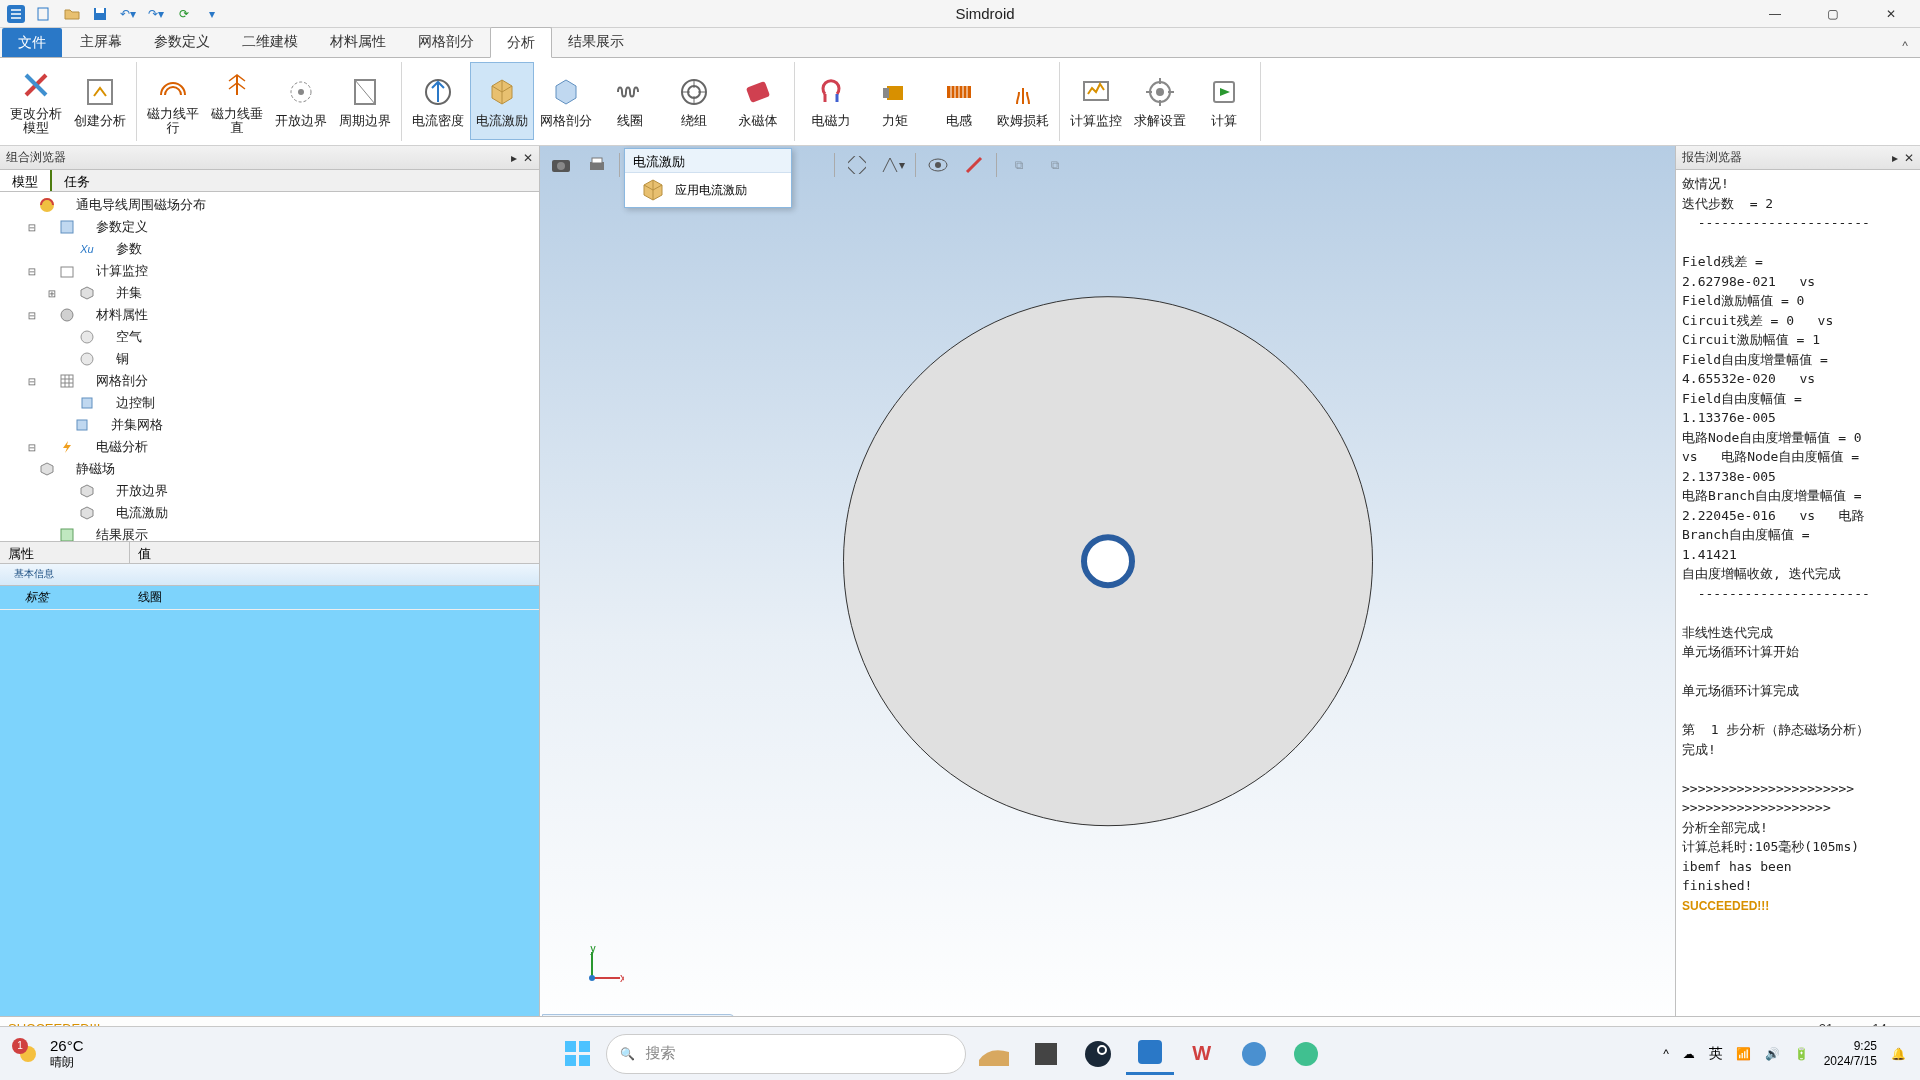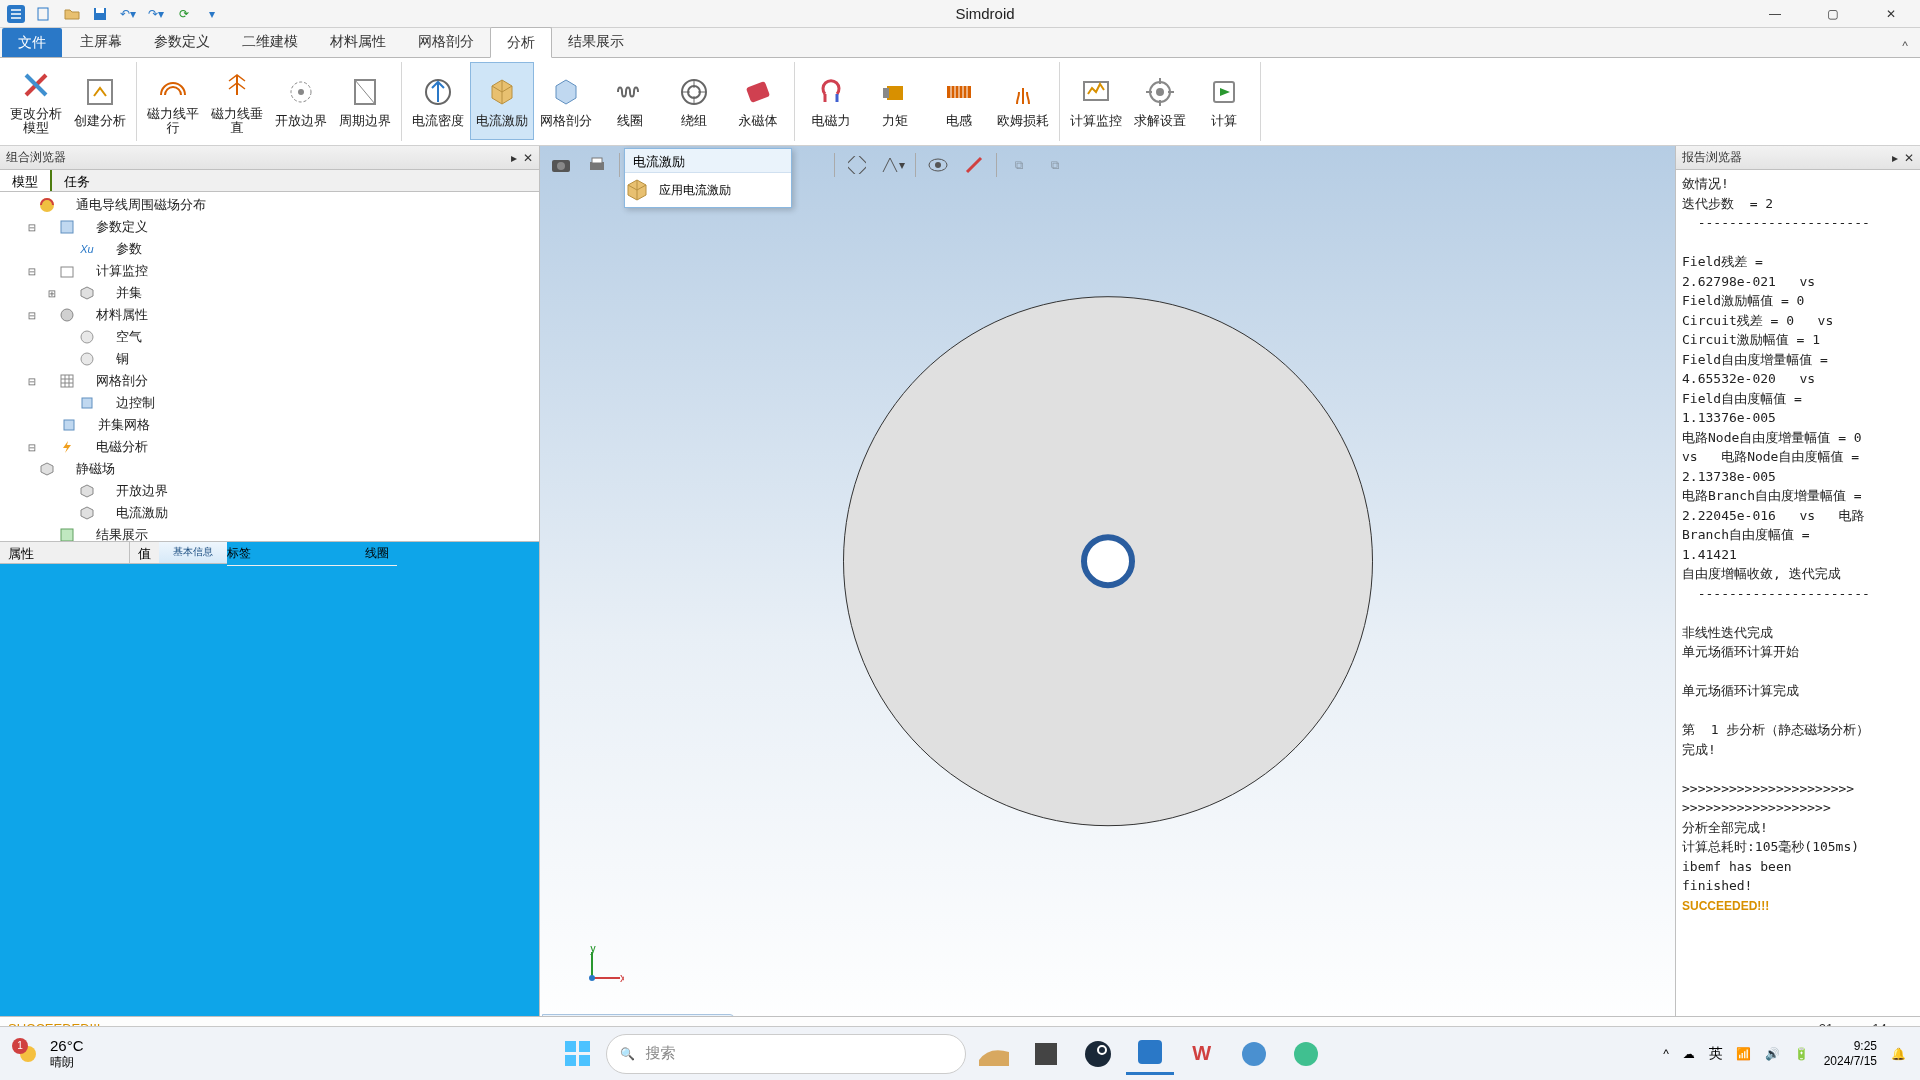--- a/index.html
+++ b/index.html
@@ -38,42 +38,42 @@
 .subtabs { height:22px; display:flex; border-bottom:1px solid #c0c0c0; background:#f0f0f0; }
 .subtabs div { padding:3px 12px; font-size:13px; }
 .subtabs .selected { background:#fff; border-right:2px solid #4d7c0f; }
 
 .tree { flex:0 0 350px; overflow:auto; background:#fff; border-bottom:1px solid #c0c0c0; padding:2px 0; }
 .tnode { display:flex; align-items:center; height:22px; gap:20px; padding-left:6px; }
 .tnode .exp { width:12px; text-align:center; color:#666; font-size:10px; }
 .tnode .ico { width:18px; height:18px; display:flex; align-items:center; justify-content:center; }
 .tnode .lab { font-size:13px; color:#222; }
 
-.props { flex:1; background:#0ea5e9; display:flex; flex-direction:row; }
+.props { flex:1; background:#7dd3fc; display:flex; flex-direction:column; }
 .props .phdr { height:22px; display:flex; background:#f0f0f0; border-bottom:1px solid #c0c0c0; }
 .props .phdr div { padding:3px 8px; font-size:13px; }
 .props .phdr div:first-child { width:130px; border-right:1px solid #c0c0c0; }
 .props .section { height:22px; background:linear-gradient(#eef6fd,#d6e9f8); border-bottom:1px solid #c0c0c0; padding:3px 14px; font-size:10px; color:#1a4d80; }
 .props .row { height:24px; display:flex; border-bottom:1px solid #eee; }
-.props .row div:first-child { width:130px; padding:3px 0; }
+.props .row div:first-child { width:130px; padding:3px 25px;font-style:italic; }
 .props .row div:last-child { padding:3px 8px; }
 
 .bottomtabs { height:24px; display:flex; background:#f0f0f0; border-top:1px solid #c0c0c0; }
 .bottomtabs div { padding:4px 14px; font-size:13px; }
 .bottomtabs .selected { background:#dcdcdc; }
 
 
 .viewport { flex:1; position:relative; background:linear-gradient(#b6cde4,#e8eff6 55%,#fff); border-right:1px solid #c0c0c0; }
 .vtoolbar { position:absolute; top:2px; left:4px; height:34px; display:flex; align-items:center; gap:2px; background:rgba(255,255,255,0.0); }
 .vtb { width:34px; height:30px; display:flex; align-items:center; justify-content:center; color:#444; }
 .vsep { width:1px; height:24px; background:#aaa; margin:0 3px; }
 
 .dropdown { position:absolute; top:2px; left:84px; width:168px; background:#fff; border:1px solid #8bb8e0; box-shadow:2px 2px 6px rgba(0,0,0,0.2); }
 .dropdown .dhdr { height:24px; background:#eaf3fb; padding:4px 8px; font-size:13px; border-bottom:1px solid #d0e0f0; }
-.dropdown .ditem { height:34px; display:flex; align-items:center; gap:10px; padding:0 0; }
+.dropdown .ditem { height:34px; display:flex; align-items:center; gap:10px; padding:0 16px; }
 
 .model-circle { position:absolute; left:50%; top:50%; transform:translate(-50%,-56%); }
 .big { width:530px; height:530px; border:1px solid #333; border-radius:50%; background:#e0e0e0; }
 .small { position:absolute; left:50%; top:50%; transform:translate(-50%,-50%); width:54px; height:54px; border:6px solid #2a5d9f; border-radius:50%; background:#fff; }
 .small::after { content:""; position:absolute; inset:-4px; border:3px dotted #2a5d9f; border-radius:50%; }
 
 .triad { position:absolute; left:44px; bottom:54px; width:40px; height:40px; }
 
 .vtab { position:absolute; left:2px; bottom:2px; height:24px; display:flex; align-items:center; gap:6px; background:#eaf3fb; border:1px solid #a8c4e0; padding:0 10px; border-radius:0 4px 0 0; }
 
@@ -434,21 +434,21 @@
         </div>
         <div class="tnode" style="padding-left: 46px;">
           <span class="exp"></span>
           <span class="ico">
             <svg width="16" height="16">
               <rect x="3" y="3" width="10" height="10" fill="#c0d8f0" stroke="#6090c0"></rect>
             </svg>
           </span>
           <span class="lab">边控制</span>
         </div>
-        <div class="tnode" style="padding-left: 28px;">
+        <div class="tnode" style="padding-left: 28px; margin-left: 13px;">
           <span class="exp"></span>
           <span class="ico">
             <svg width="16" height="16">
               <rect x="3" y="3" width="10" height="10" fill="#c0d8f0" stroke="#6090c0"></rect>
             </svg>
           </span>
           <span class="lab">并集网格</span>
         </div>
         <div class="tnode" style="padding-left: 26px;">
           <span class="exp">⊟</span>

